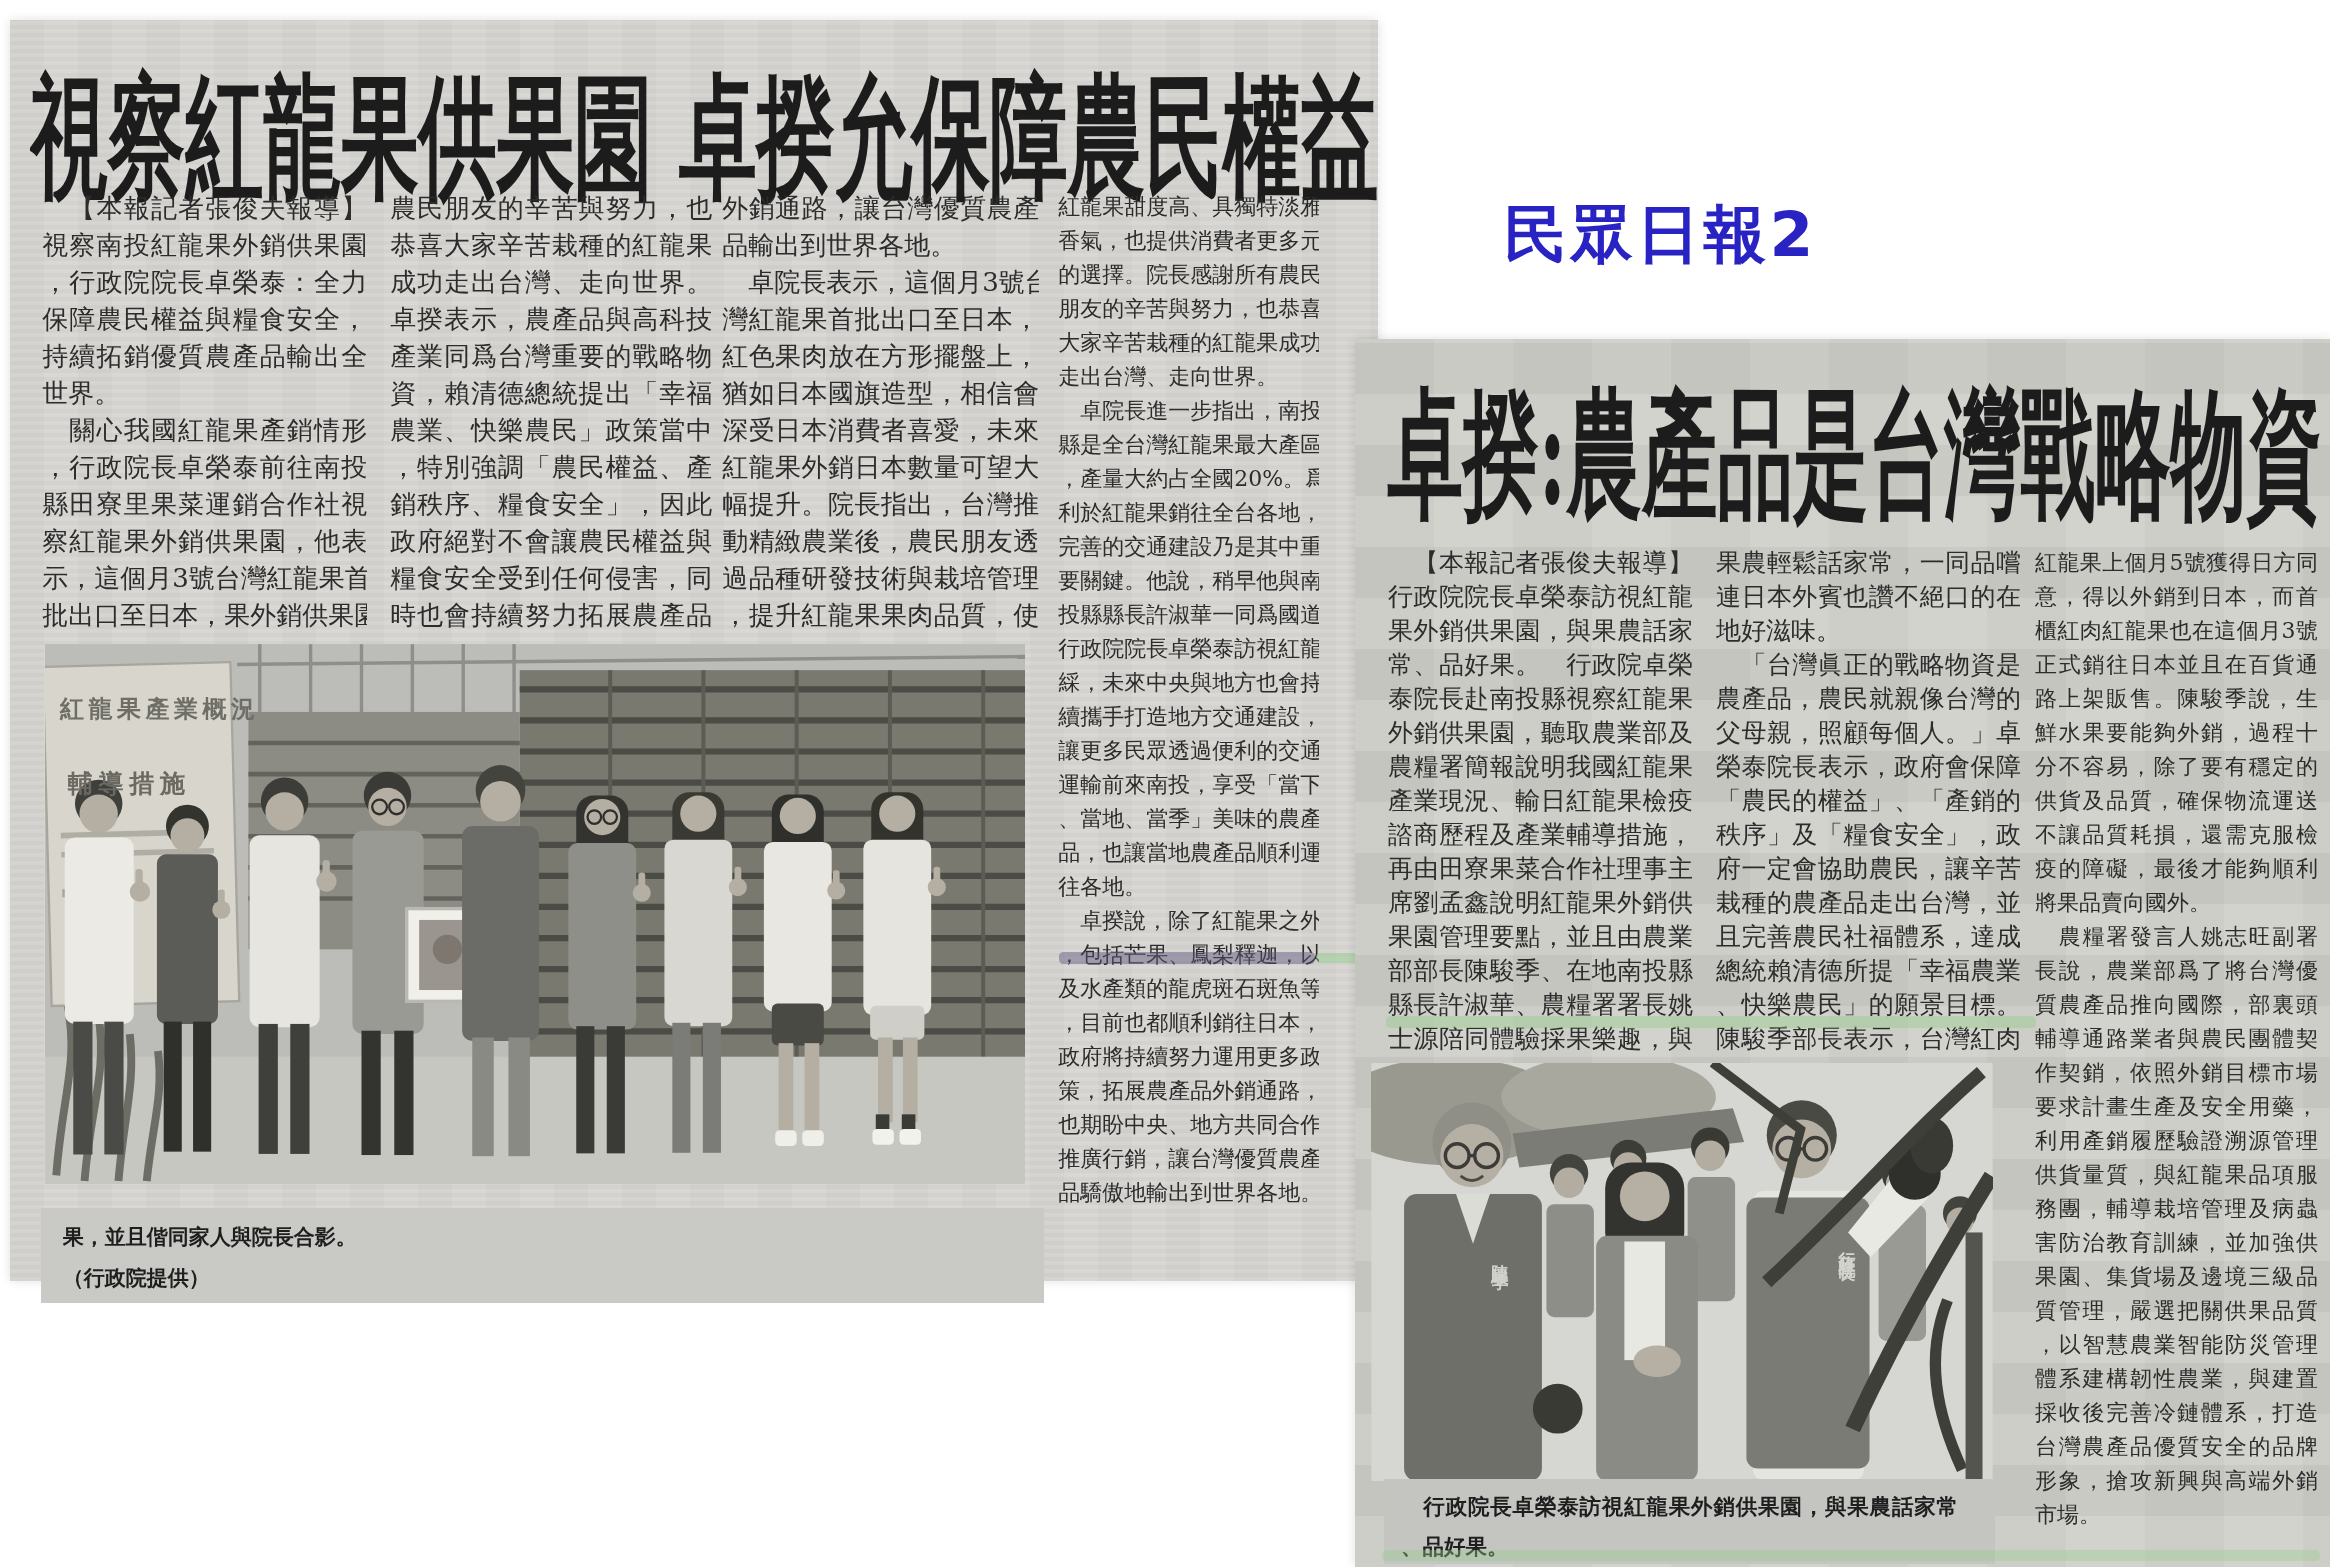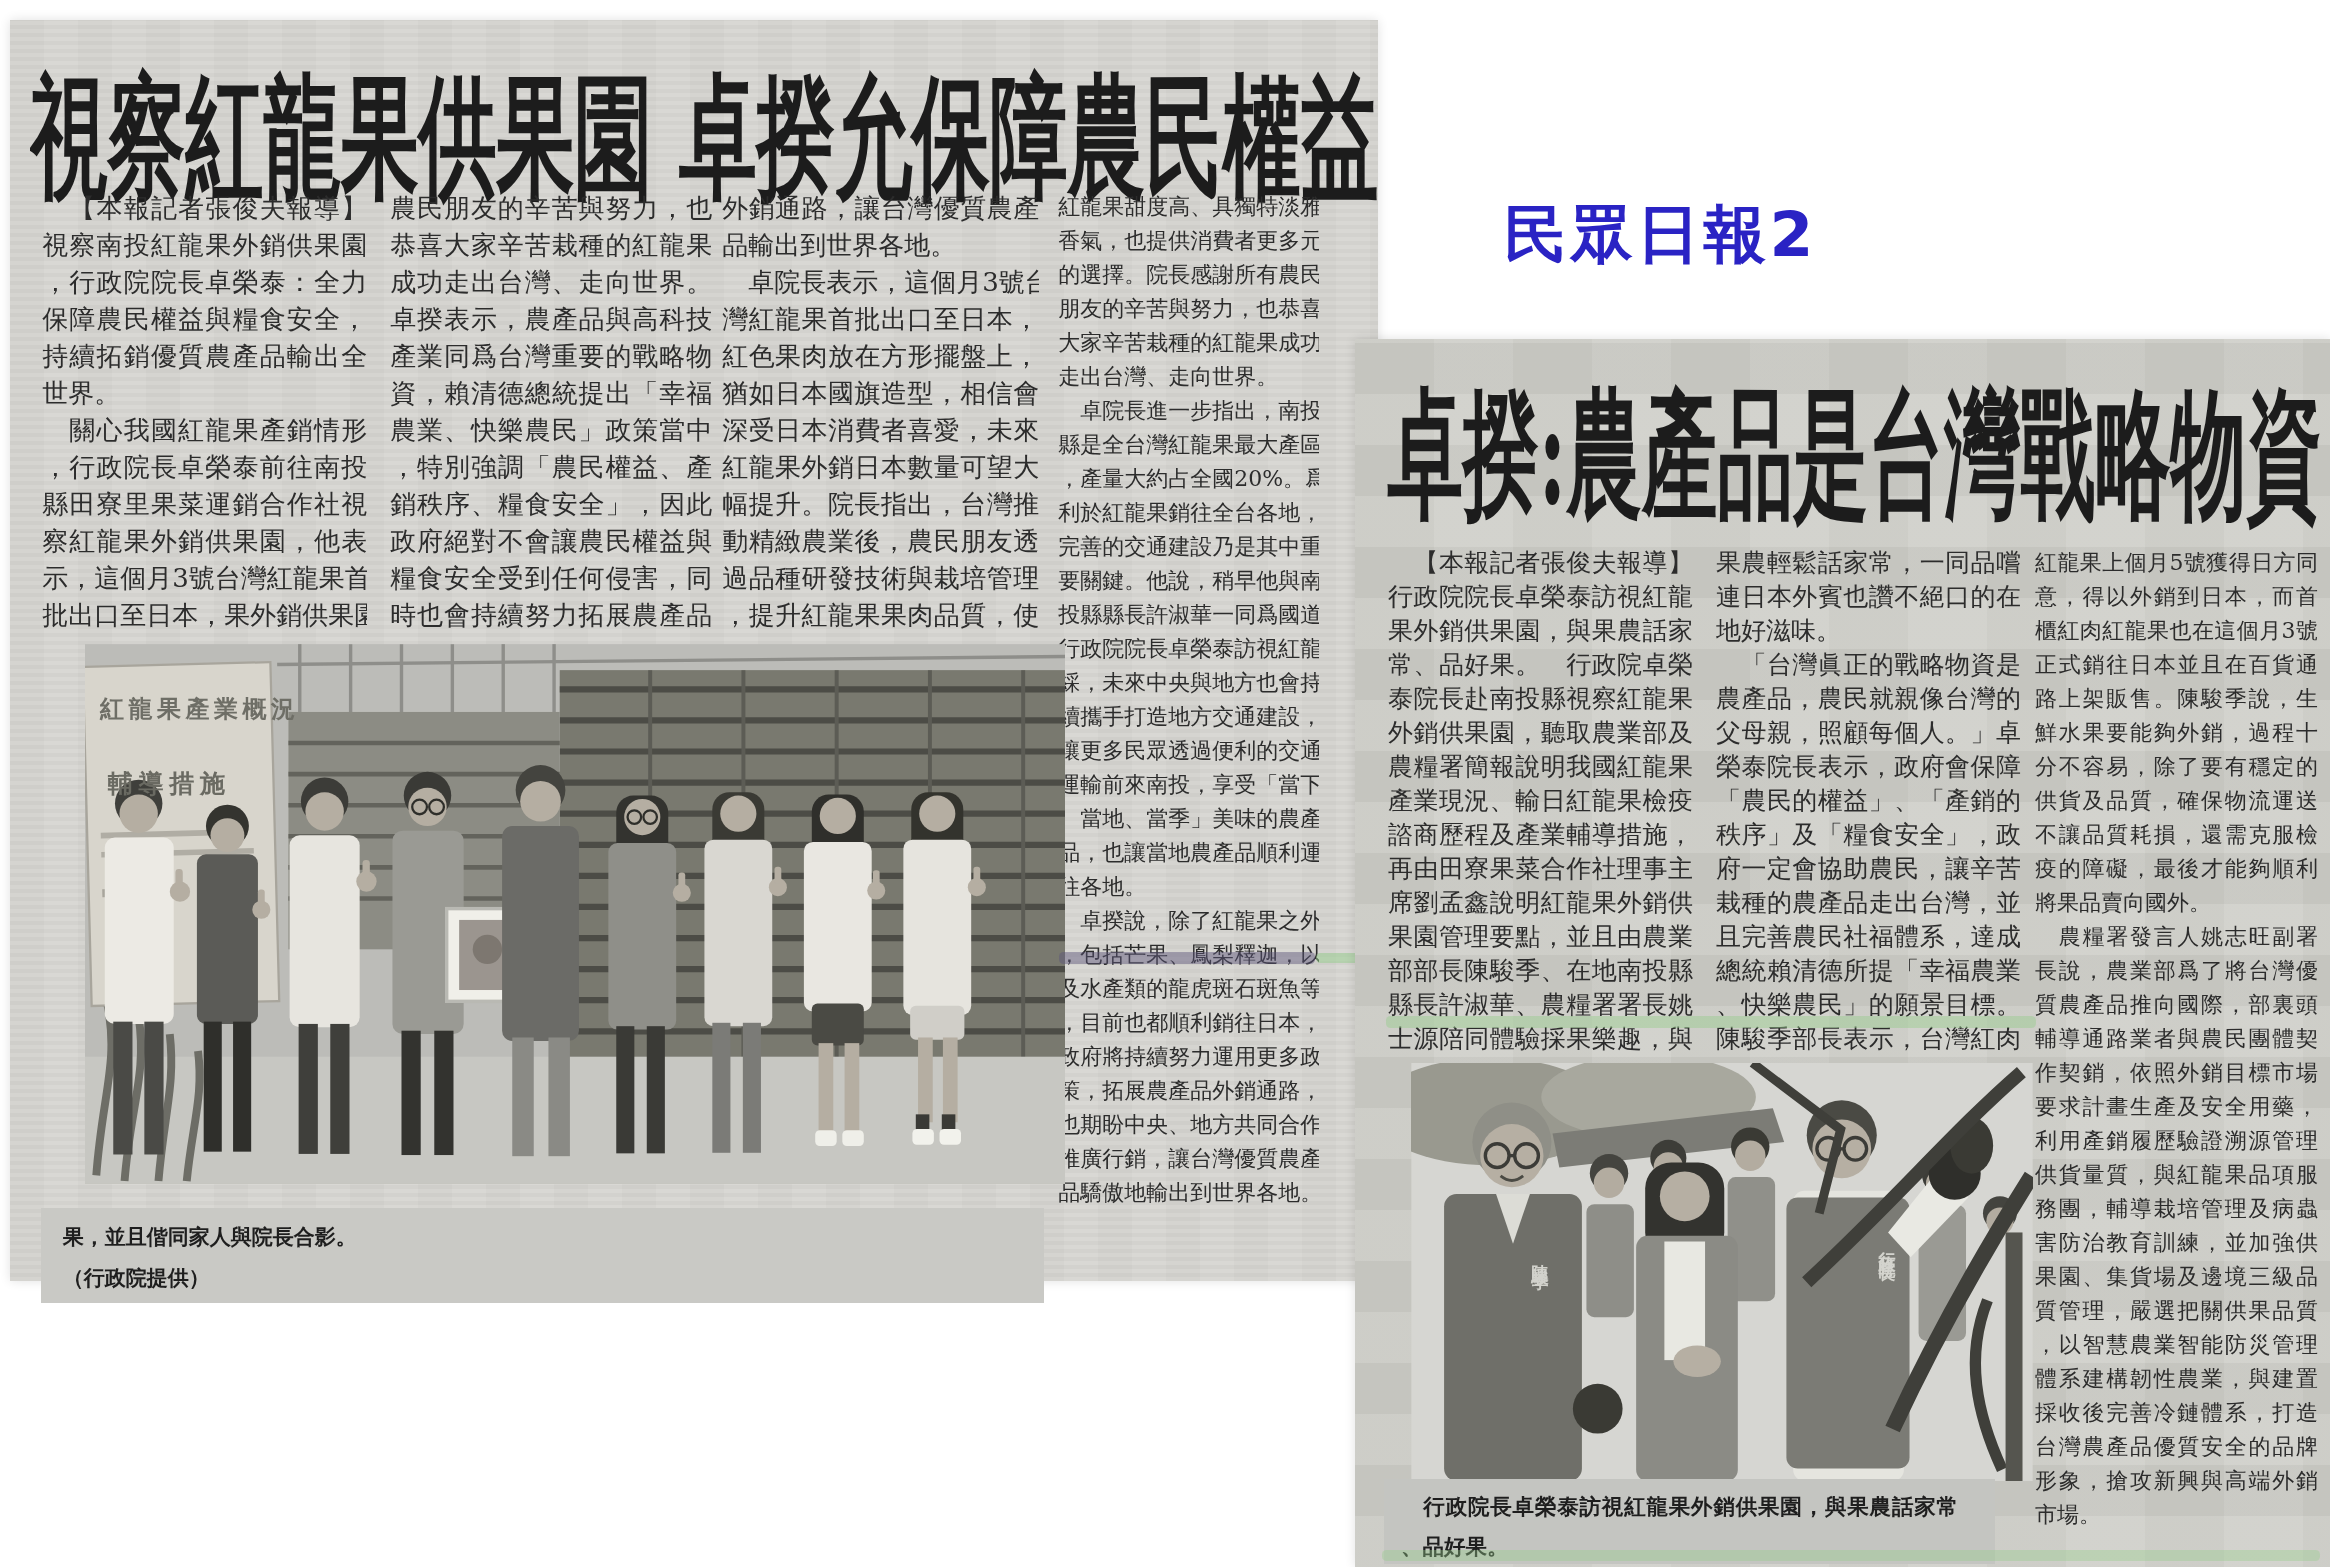--- a/index.html
+++ b/index.html
@@ -15,21 +15,21 @@
   svg text{font-family:"DejaVu Serif","Liberation Serif",serif;}
   .hlsvg{position:absolute;}
   .hl-text{font-weight:bold;fill:#1c1c1c;}
   .col{position:absolute;color:#2c2c2c;}
   .line{white-space:nowrap;overflow:hidden;text-align:justify;text-align-last:left;}
   .line.just{text-align-last:justify;}
   .a1c123 .line{font-size:26px;height:37px;line-height:37px;}
   .a1c4  .line{font-size:22px;height:34px;line-height:34px;}
   .a2cAB .line{font-size:25px;height:34px;line-height:34px;}
   .a2cC  .line{font-size:22px;height:34px;line-height:34px;}
-  .photo{position:absolute;overflow:hidden;margin-left:40px;}
+  .photo{position:absolute;overflow:hidden;}
   .photo svg{display:block;}
   .cap{position:absolute;color:#1e1e1e;font-weight:bold;}
   .cap1{left:31px;top:1188px;width:1003px;height:95px;background:#c9c9c5;}
   .cap2{left:1384px;top:1479px;width:611px;height:85px;background:#c4c5c1;}
   .cap-inner{padding-top:8px;}
   .cap1 .cap-inner{padding-left:21.5px;width:834px;}
   .cap2 .cap-inner{padding-left:17px;width:557px;}
   .cap1 .capline{font-size:21px;line-height:41px;white-space:nowrap;text-align:justify;text-align-last:justify;}
   .cap2 .capline{font-size:21.5px;line-height:40px;white-space:nowrap;text-align:justify;text-align-last:justify;}
   .capline.flexline{display:flex;justify-content:space-between;text-align:left;text-align-last:left;flex-direction:column;}

